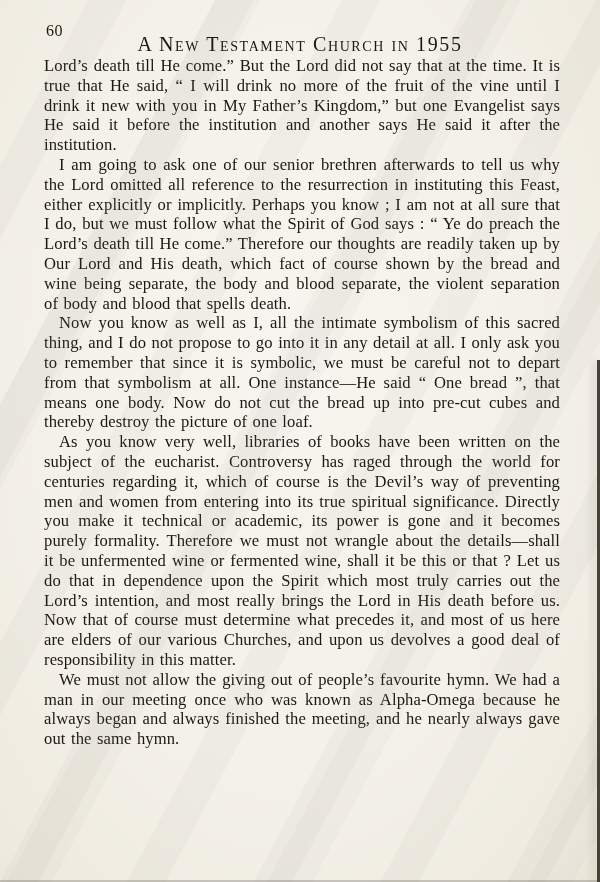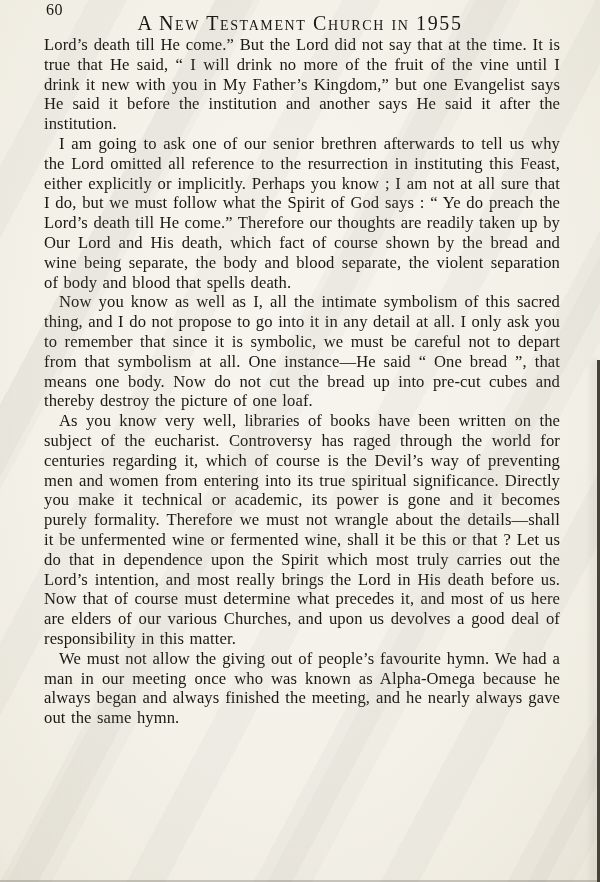--- a/index.html
+++ b/index.html
@@ -48,20 +48,21 @@
     left: 0;
     right: 0;
     bottom: 0;
     height: 2px;
     background: rgba(70,66,58,0.25);
     pointer-events: none;
   }
   .page-header {
     position: relative;
     height: 22px;
+    margin-top: 21px;
   }
   .page-number {
     position: absolute;
     left: 46px;
     top: 1px;
     font-size: 16px;
     letter-spacing: 0.5px;
   }
   .running-title {
     position: absolute;

